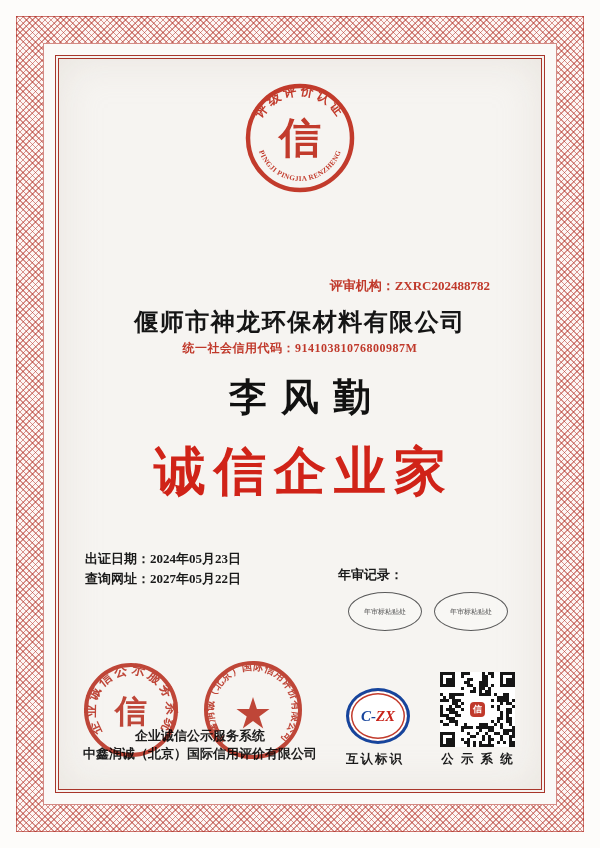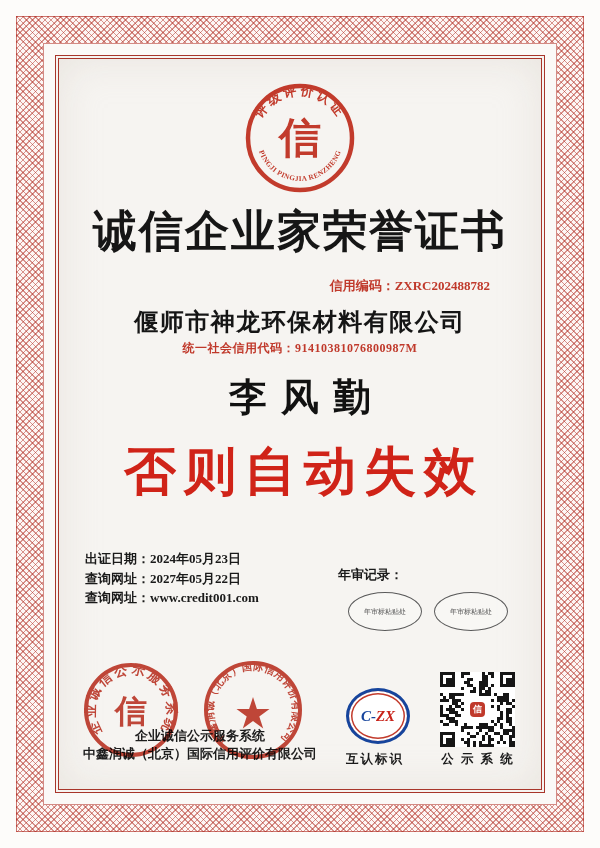--- a/index.html
+++ b/index.html
@@ -67,33 +67,31 @@
     </defs>
     <text font-size="13" font-weight="bold" fill="#c23b2c" letter-spacing="3">
       <textPath href="#tsTop" startOffset="50%" text-anchor="middle">评级评价认证</textPath>
     </text>
     <text font-size="7.2" font-weight="bold" fill="#c23b2c" letter-spacing="0.4">
       <textPath href="#tsBot" startOffset="50%" text-anchor="middle">PINGJI PINGJIA RENZHENG</textPath>
     </text>
     <text x="56" y="70" font-size="42" font-weight="900" fill="#c23b2c" text-anchor="middle">信</text>
   </svg>
 
-  <div class="abs ctr title">诚信企业家荣誉证书</div>
-  <div class="abs credit"><span>信用编码：</span><span>ZXRC202488782</span></div>
+  <div class="abs credit"><span>评审机构：</span><span>ZXRC202488782</span></div>
 
   <div class="abs ctr company sans">偃师市神龙环保材料有限公司</div>
   <div class="abs ctr unified"><span>统一社会信用代码：</span><span>91410381076800987M</span></div>
 
   <div class="abs ctr person sans">李风勤</div>
-  <div class="abs ctr honor">否则自动失效</div>
+  <div class="abs ctr honor">诚信企业家</div>
 
   <div class="abs details">
     <div class="row"><span>出证日期：</span><span>2024年05月23日</span></div>
     <div class="row"><span>查询网址：</span><span>2027年05月22日</span></div>
-    <div class="row"><span>查询网址：</span><span>www.credit001.com</span></div>
   </div>
 
   <div class="abs annual-label">年审记录：</div>
   <div class="abs sticker" style="left:348px;top:592px;">
     <span>年审标粘贴处</span>
   </div>
   <div class="abs sticker" style="left:434px;top:592px;">
     <span>年审标粘贴处</span>
   </div>
 

